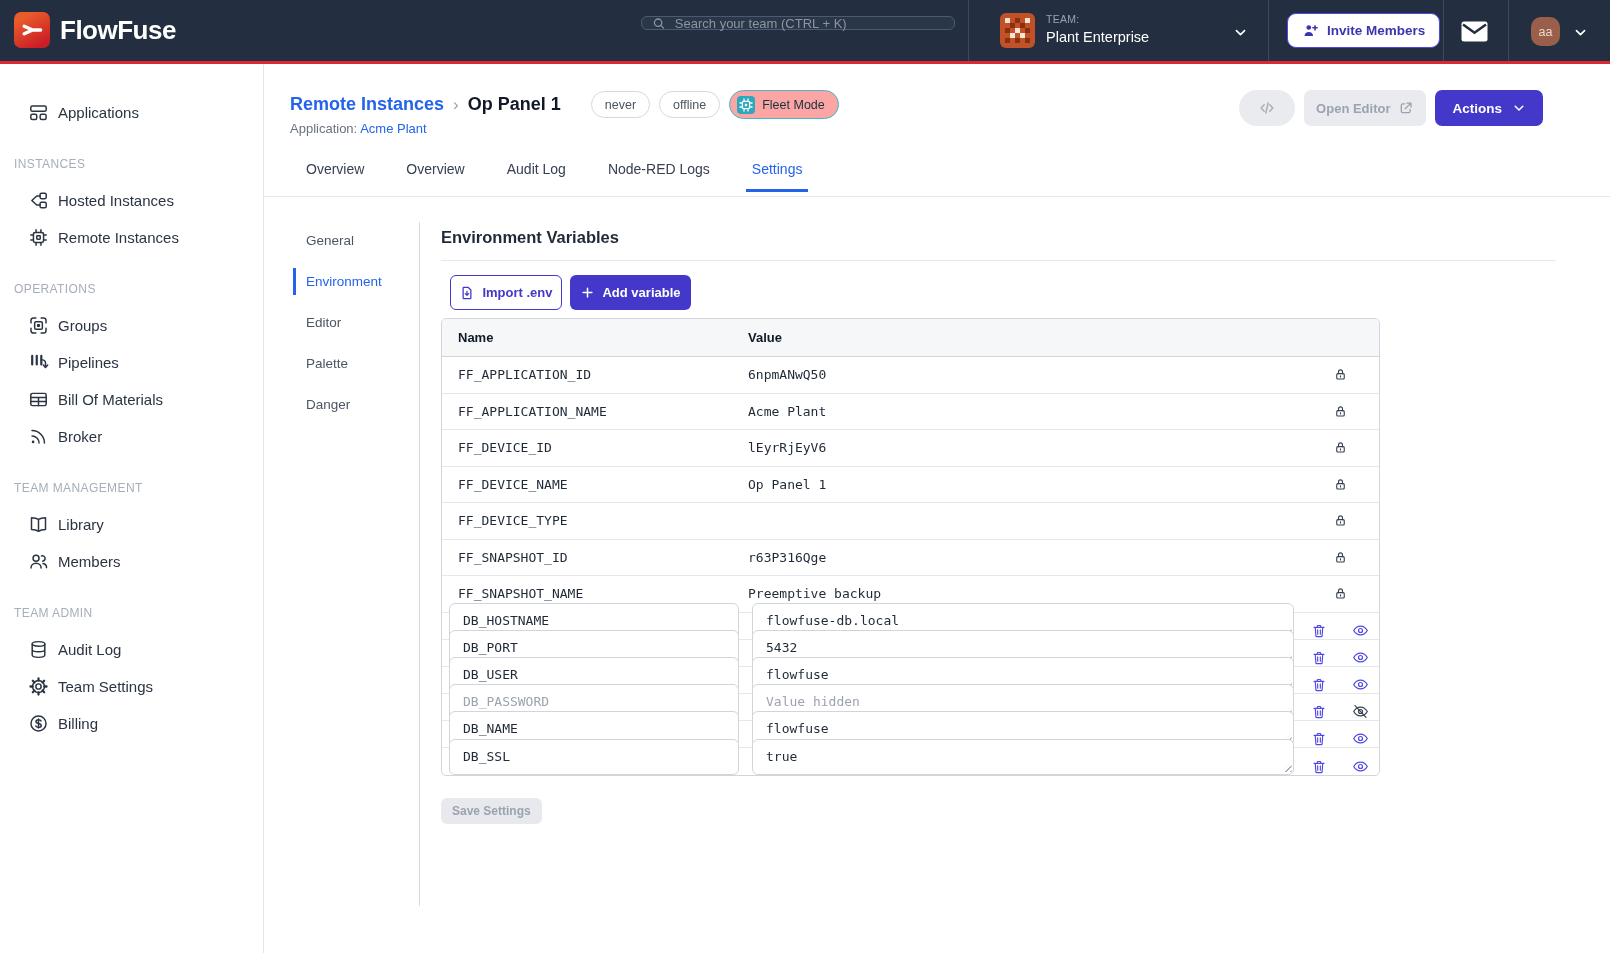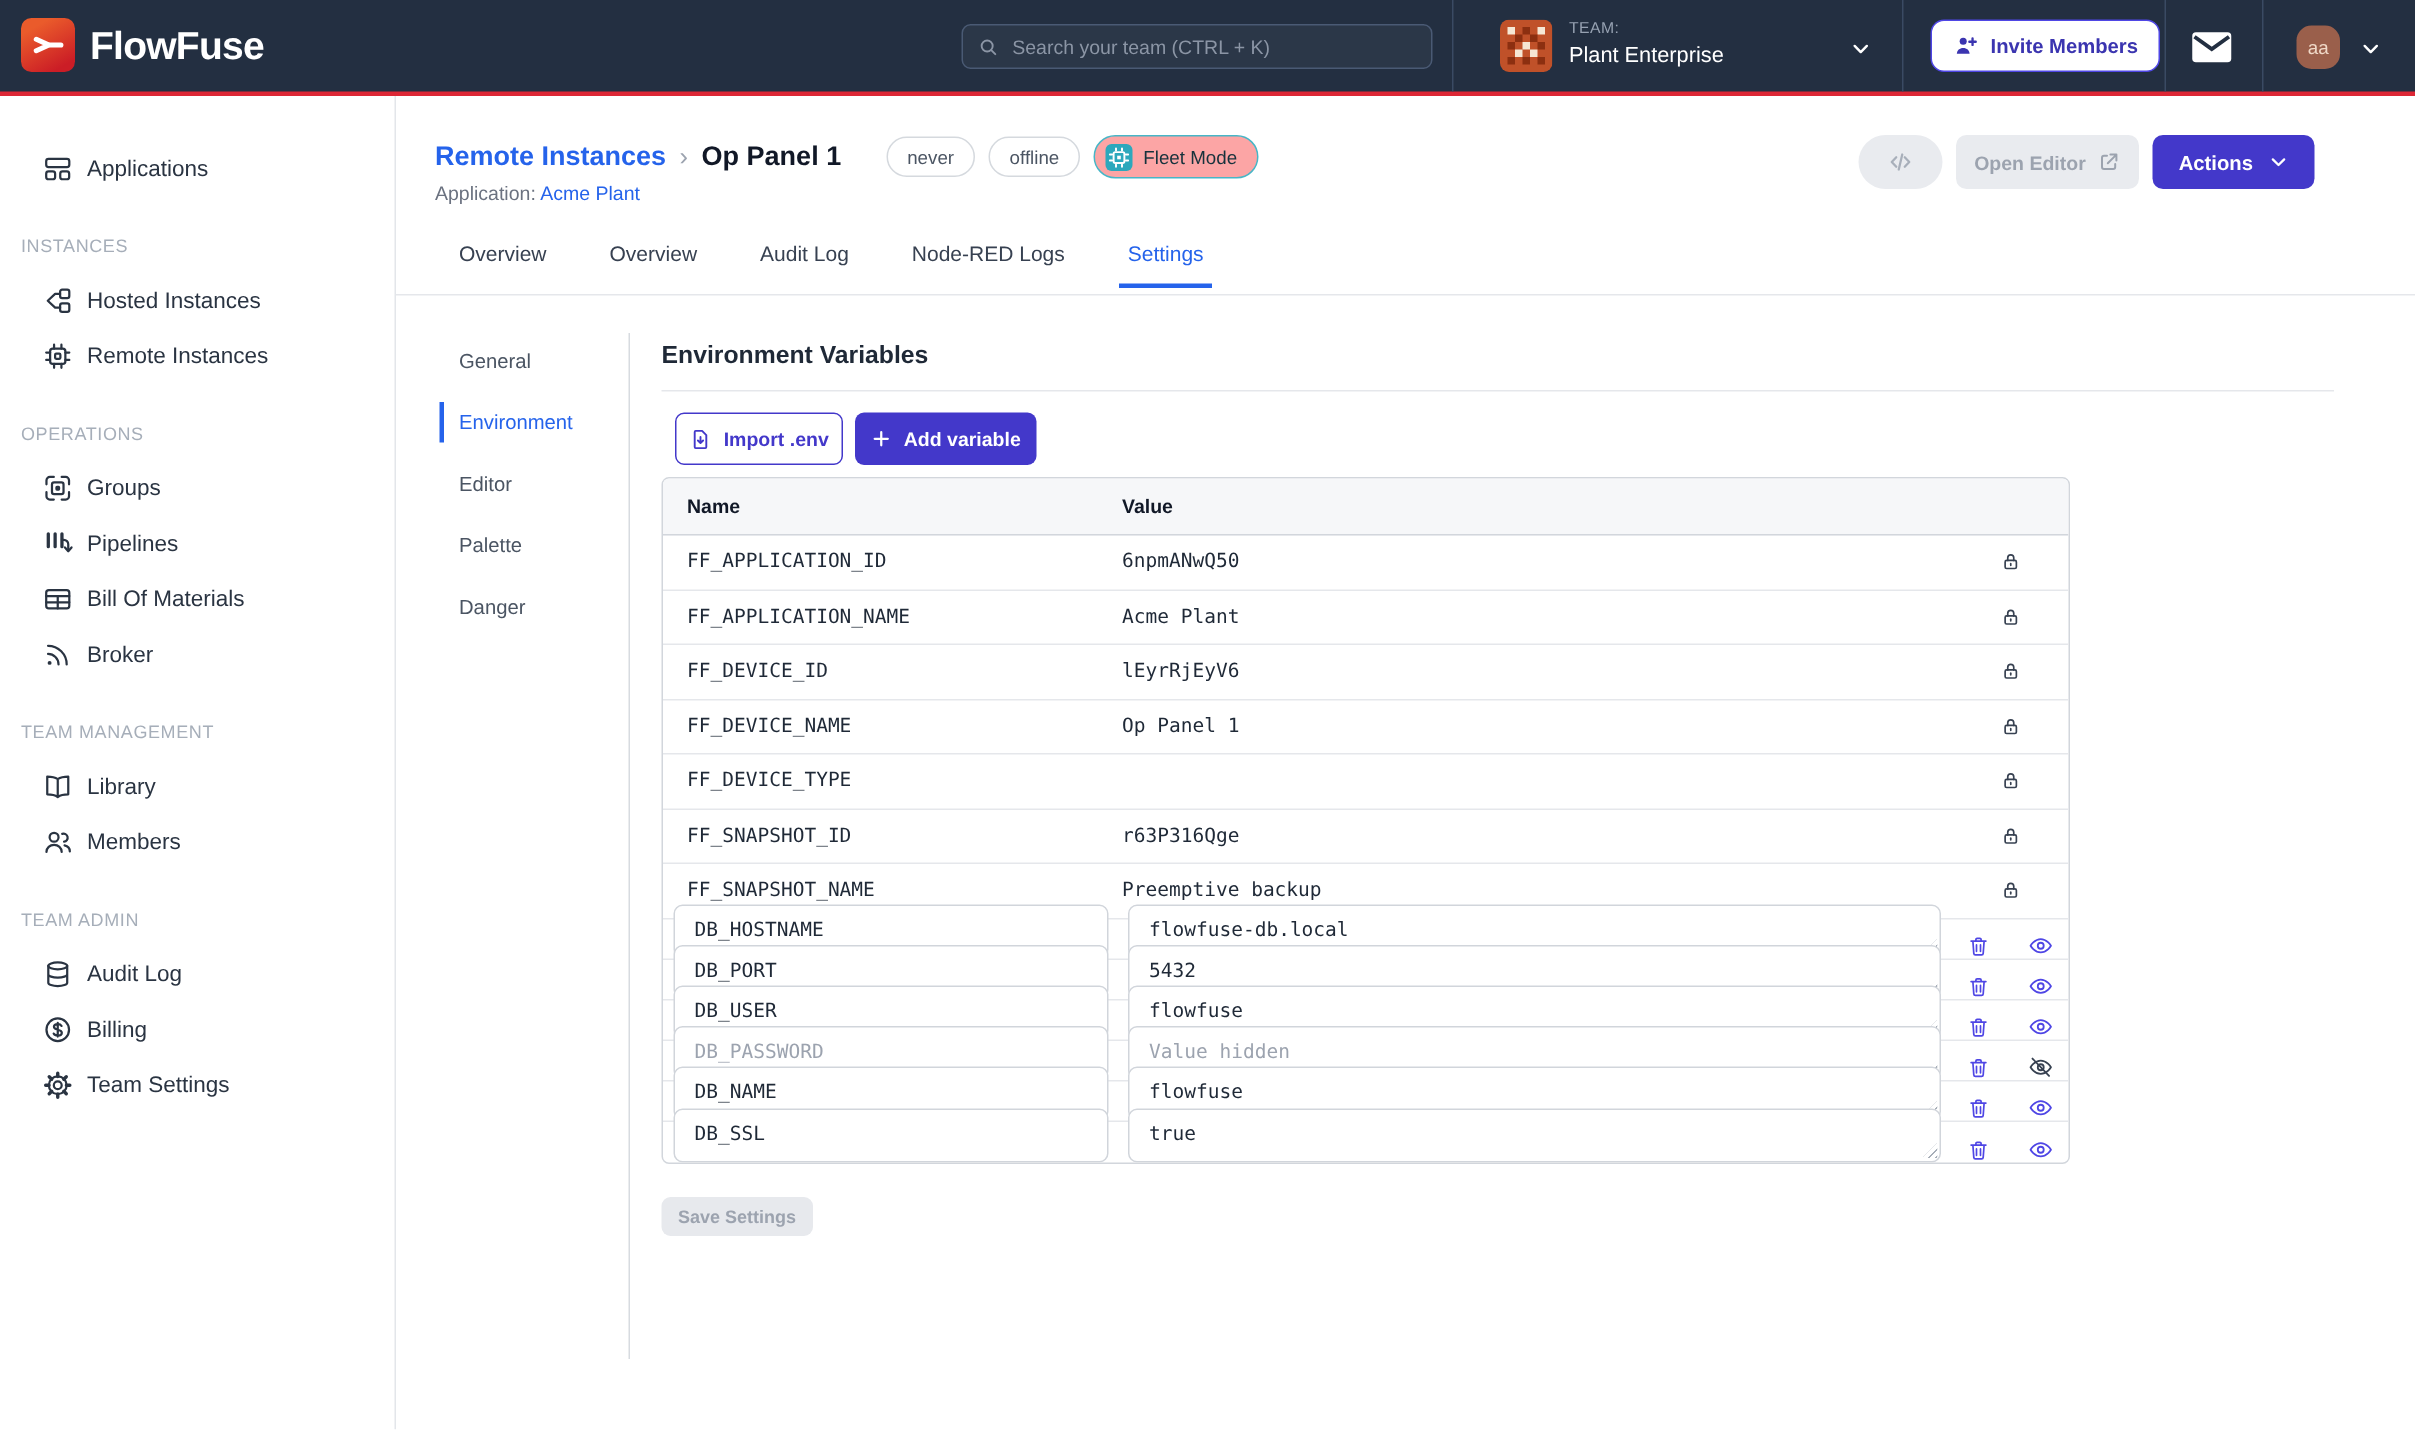--- a/index.html
+++ b/index.html
@@ -6,21 +6,21 @@
 html,body{width:1610px;height:953px}
 body{font-family:"Liberation Sans",sans-serif;background:#fff;overflow:hidden;position:relative;font-size:14px}
 svg{display:block}
 .mono{font-family:"DejaVu Sans Mono",monospace}
 
 
 .navbar{position:absolute;left:0;top:0;width:1610px;height:64px;background:#232F41;border-bottom:3px solid #DD2735;z-index:5}
 .brand{position:absolute;left:14px;top:12px;display:flex;align-items:center;gap:10px}
 .brand-icon{width:36px;height:36px;border-radius:7px;background:linear-gradient(150deg,#EA5B2B 20%,#CB1D26 85%);display:flex;align-items:center;justify-content:center}
 .brand-name{color:#fff;font-size:26px;font-weight:700;letter-spacing:-.5px}
-.nav-search{position:absolute;left:641px;top:16px;width:314px;height:30px;border:1px solid #4A5A74;border-radius:6px;background:rgba(255,255,255,.04);display:flex;align-items:center;gap:9px;padding:0 10px}
+.nav-search{position:absolute;left:641px;top:16px;width:314px;height:14px;border:1px solid #4A5A74;border-radius:6px;background:rgba(255,255,255,.04);display:flex;align-items:center;gap:9px;padding:0 10px}
 .nav-search input{background:transparent;border:none;outline:none;color:#C6CEDA;font-size:13px;width:100%;font-family:inherit}
 .nav-search input::placeholder{color:#8B95A5}
 .nav-divider{position:absolute;top:0;width:1px;height:61px;background:#3A4A63}
 .team-avatar{position:absolute;left:1000px;top:13px;width:35px;height:35px;border-radius:6px;overflow:hidden}
 .team-meta{position:absolute;left:1046px;top:13px}
 .team-label{font-size:10.5px;color:#97A2B2;letter-spacing:.3px}
 .team-name{font-size:14.5px;color:#fff;margin-top:4px}
 .nav-chevron{position:absolute;color:#fff}
 button{border:none;font-family:inherit;cursor:pointer}
 .invite-btn{position:absolute;left:1287px;top:13px;height:35px;background:#fff;border:1.5px solid #4F46E5;border-radius:9px;display:flex;align-items:center;gap:8px;padding:0 14px;color:#3B35B0;font-weight:700;font-size:13.5px}
@@ -235,32 +235,32 @@
     <div class="side-label">TEAM ADMIN</div>
     <div class="side-item">
       <svg width="21" height="21" viewBox="0 0 24 24" fill="none" stroke="currentColor" stroke-width="1.7" stroke-linecap="round" stroke-linejoin="round">
         <ellipse cx="12" cy="5.6" rx="7.2" ry="2.6"></ellipse>
         <path d="M4.8 5.6v6.4c0 1.4 3.2 2.6 7.2 2.6s7.2-1.2 7.2-2.6V5.6M4.8 12v6.4c0 1.4 3.2 2.6 7.2 2.6s7.2-1.2 7.2-2.6V12"></path>
       </svg>
       <span>Audit Log</span>
     </div>
     <div class="side-item">
       <svg width="21" height="21" viewBox="0 0 24 24" fill="none" stroke="currentColor" stroke-width="1.7" stroke-linecap="round" stroke-linejoin="round">
-        <circle cx="12" cy="12" r="8.6"></circle>
-        <path d="M12 6.8v10.4M14.9 9.1c-.5-.9-1.6-1.4-2.9-1.4-1.6 0-2.9.9-2.9 2.1s1.1 1.8 2.9 2.2c1.8.4 3.1 1 3.1 2.3s-1.4 2.2-3.1 2.2c-1.4 0-2.6-.6-3.1-1.6"></path>
-      </svg>
-      <span>Billing</span>
-    </div>
-    <div class="side-item">
-      <svg width="21" height="21" viewBox="0 0 24 24" fill="none" stroke="currentColor" stroke-width="1.7" stroke-linecap="round" stroke-linejoin="round">
         <circle cx="12" cy="12" r="3"></circle>
         <circle cx="12" cy="12" r="6.8"></circle>
         <path stroke-width="2.6" d="M12 2.8v2.6M12 18.6v2.6M2.8 12h2.6M18.6 12h2.6M5.5 5.5l1.9 1.9M16.6 16.6l1.9 1.9M18.5 5.5l-1.9 1.9M7.4 16.6l-1.9 1.9"></path>
       </svg>
       <span>Team Settings</span>
+    </div>
+    <div class="side-item">
+      <svg width="21" height="21" viewBox="0 0 24 24" fill="none" stroke="currentColor" stroke-width="1.7" stroke-linecap="round" stroke-linejoin="round">
+        <circle cx="12" cy="12" r="8.6"></circle>
+        <path d="M12 6.8v10.4M14.9 9.1c-.5-.9-1.6-1.4-2.9-1.4-1.6 0-2.9.9-2.9 2.1s1.1 1.8 2.9 2.2c1.8.4 3.1 1 3.1 2.3s-1.4 2.2-3.1 2.2c-1.4 0-2.6-.6-3.1-1.6"></path>
+      </svg>
+      <span>Billing</span>
     </div>
   </div>
 
 <div class="main">
   <div class="breadcrumb">
     <span class="bc-parent">Remote Instances</span>
     <span class="bc-sep">›</span>
     <span class="bc-current">Op Panel 1</span>
     <span class="badges" id="badges">
         <span class="pill">never</span>

